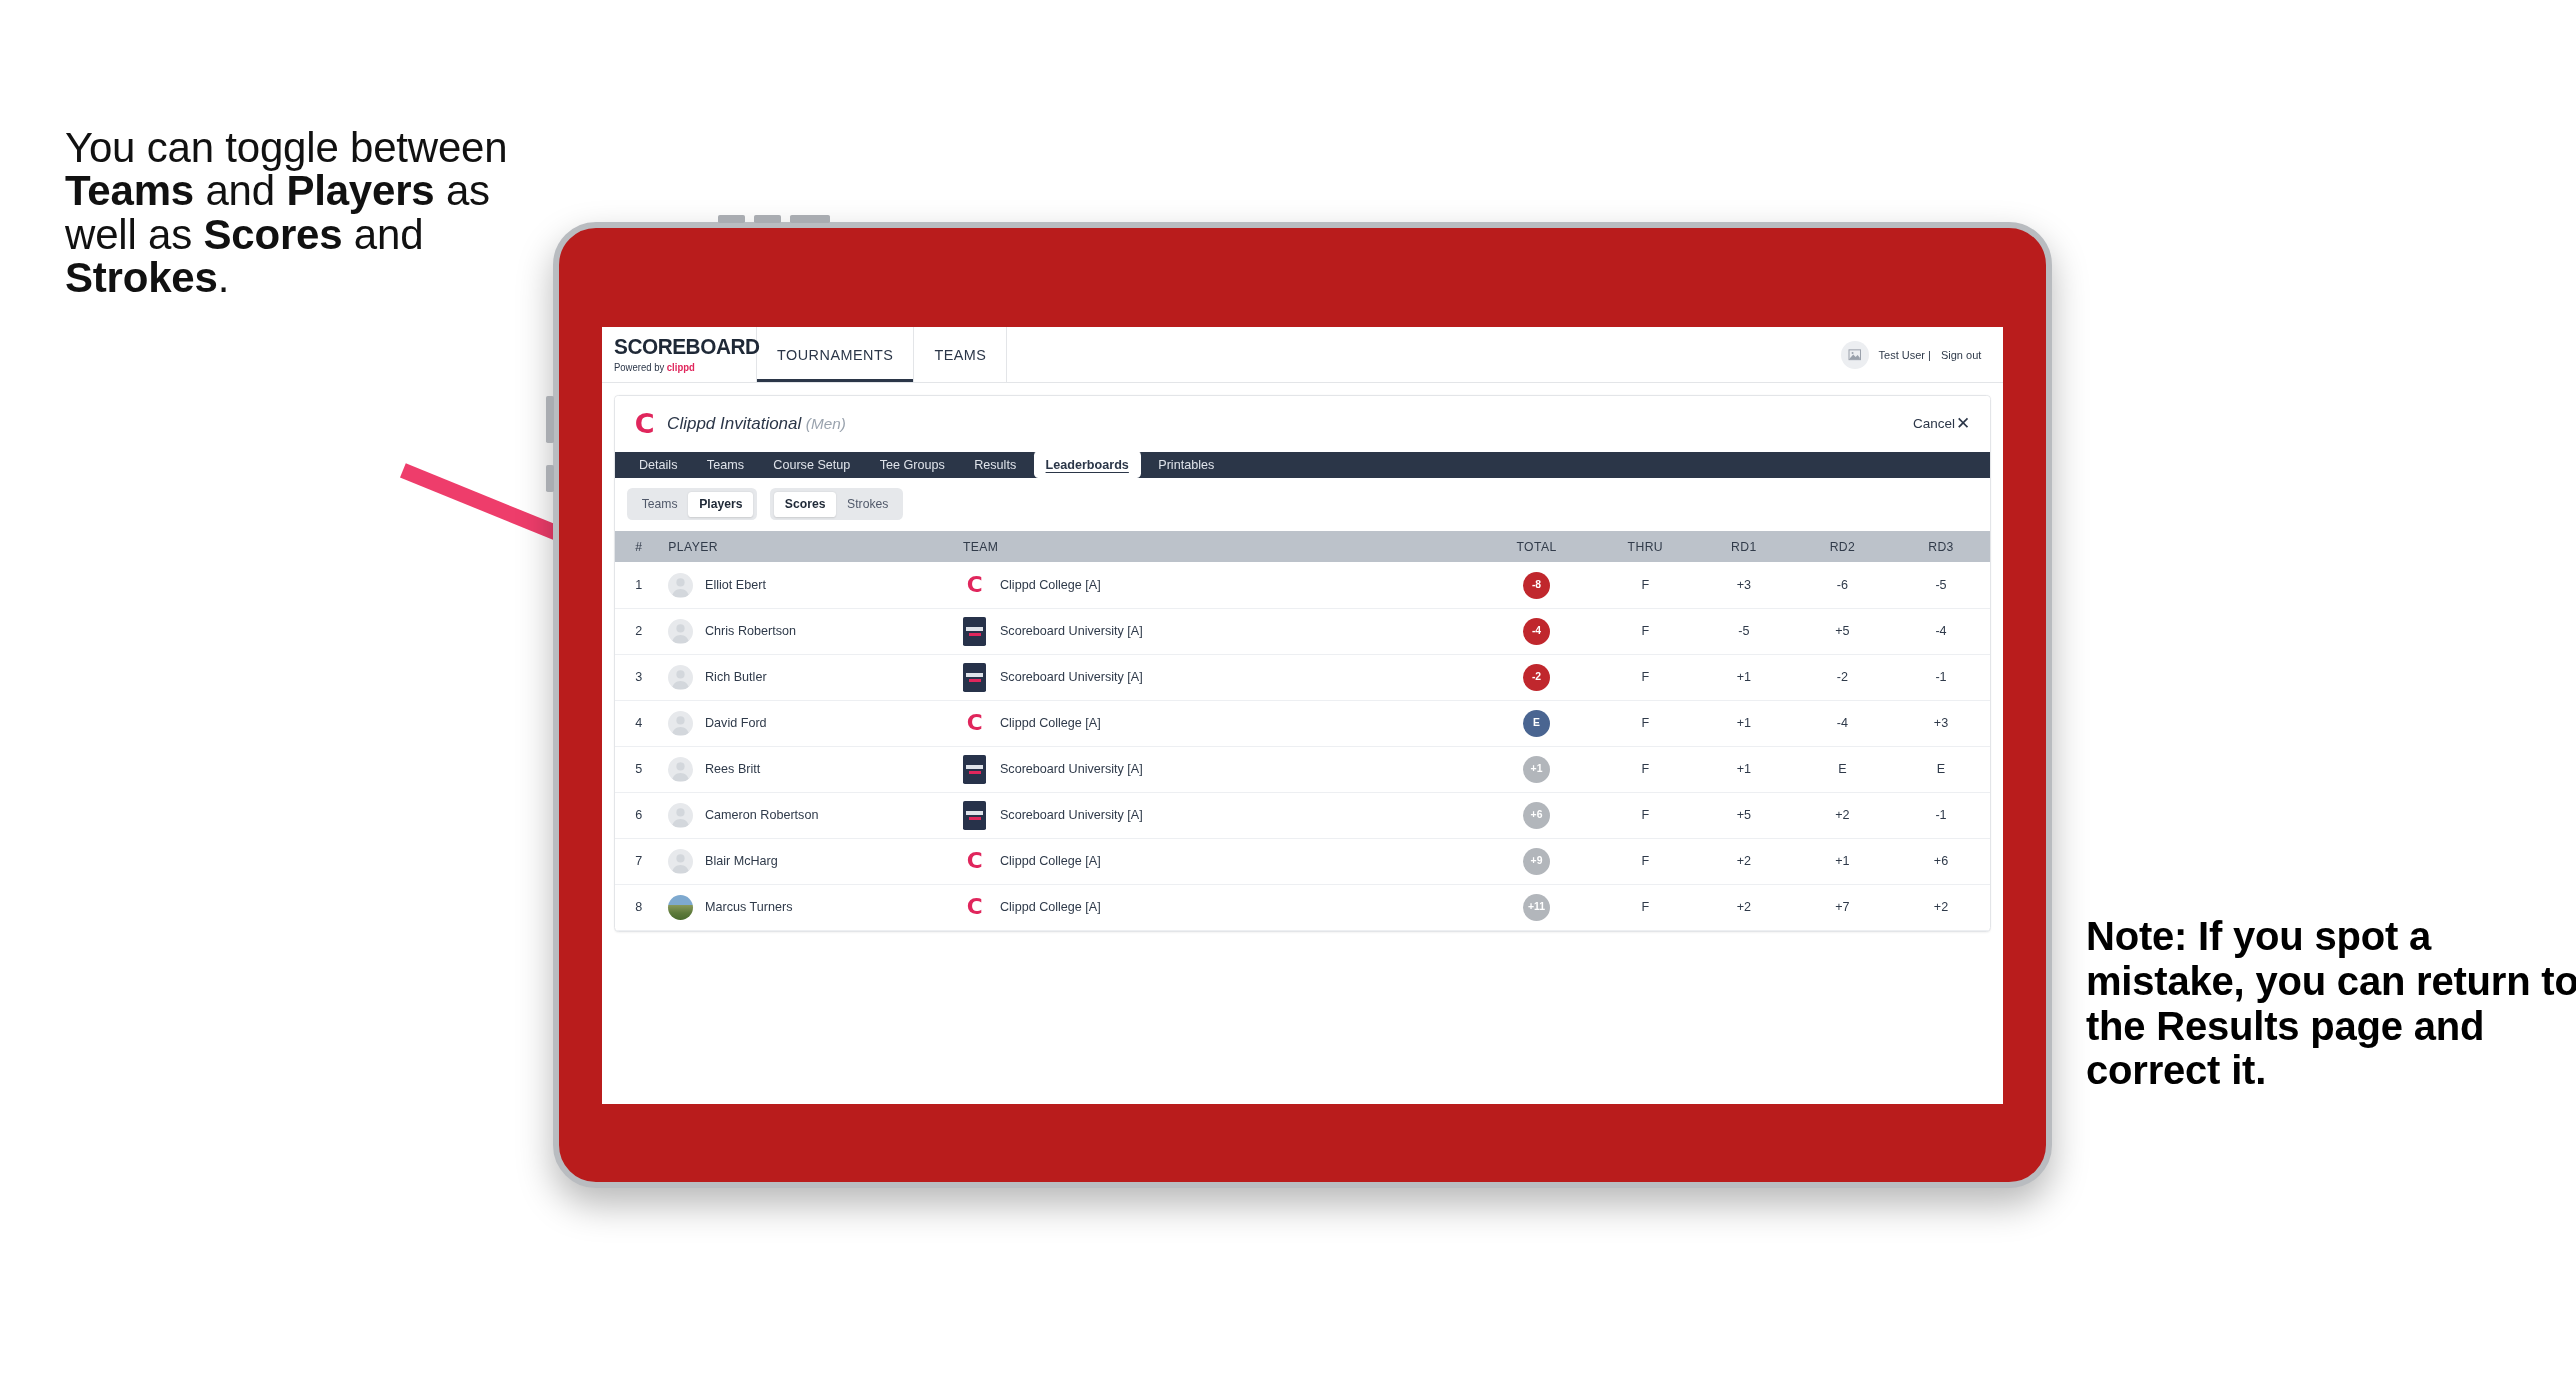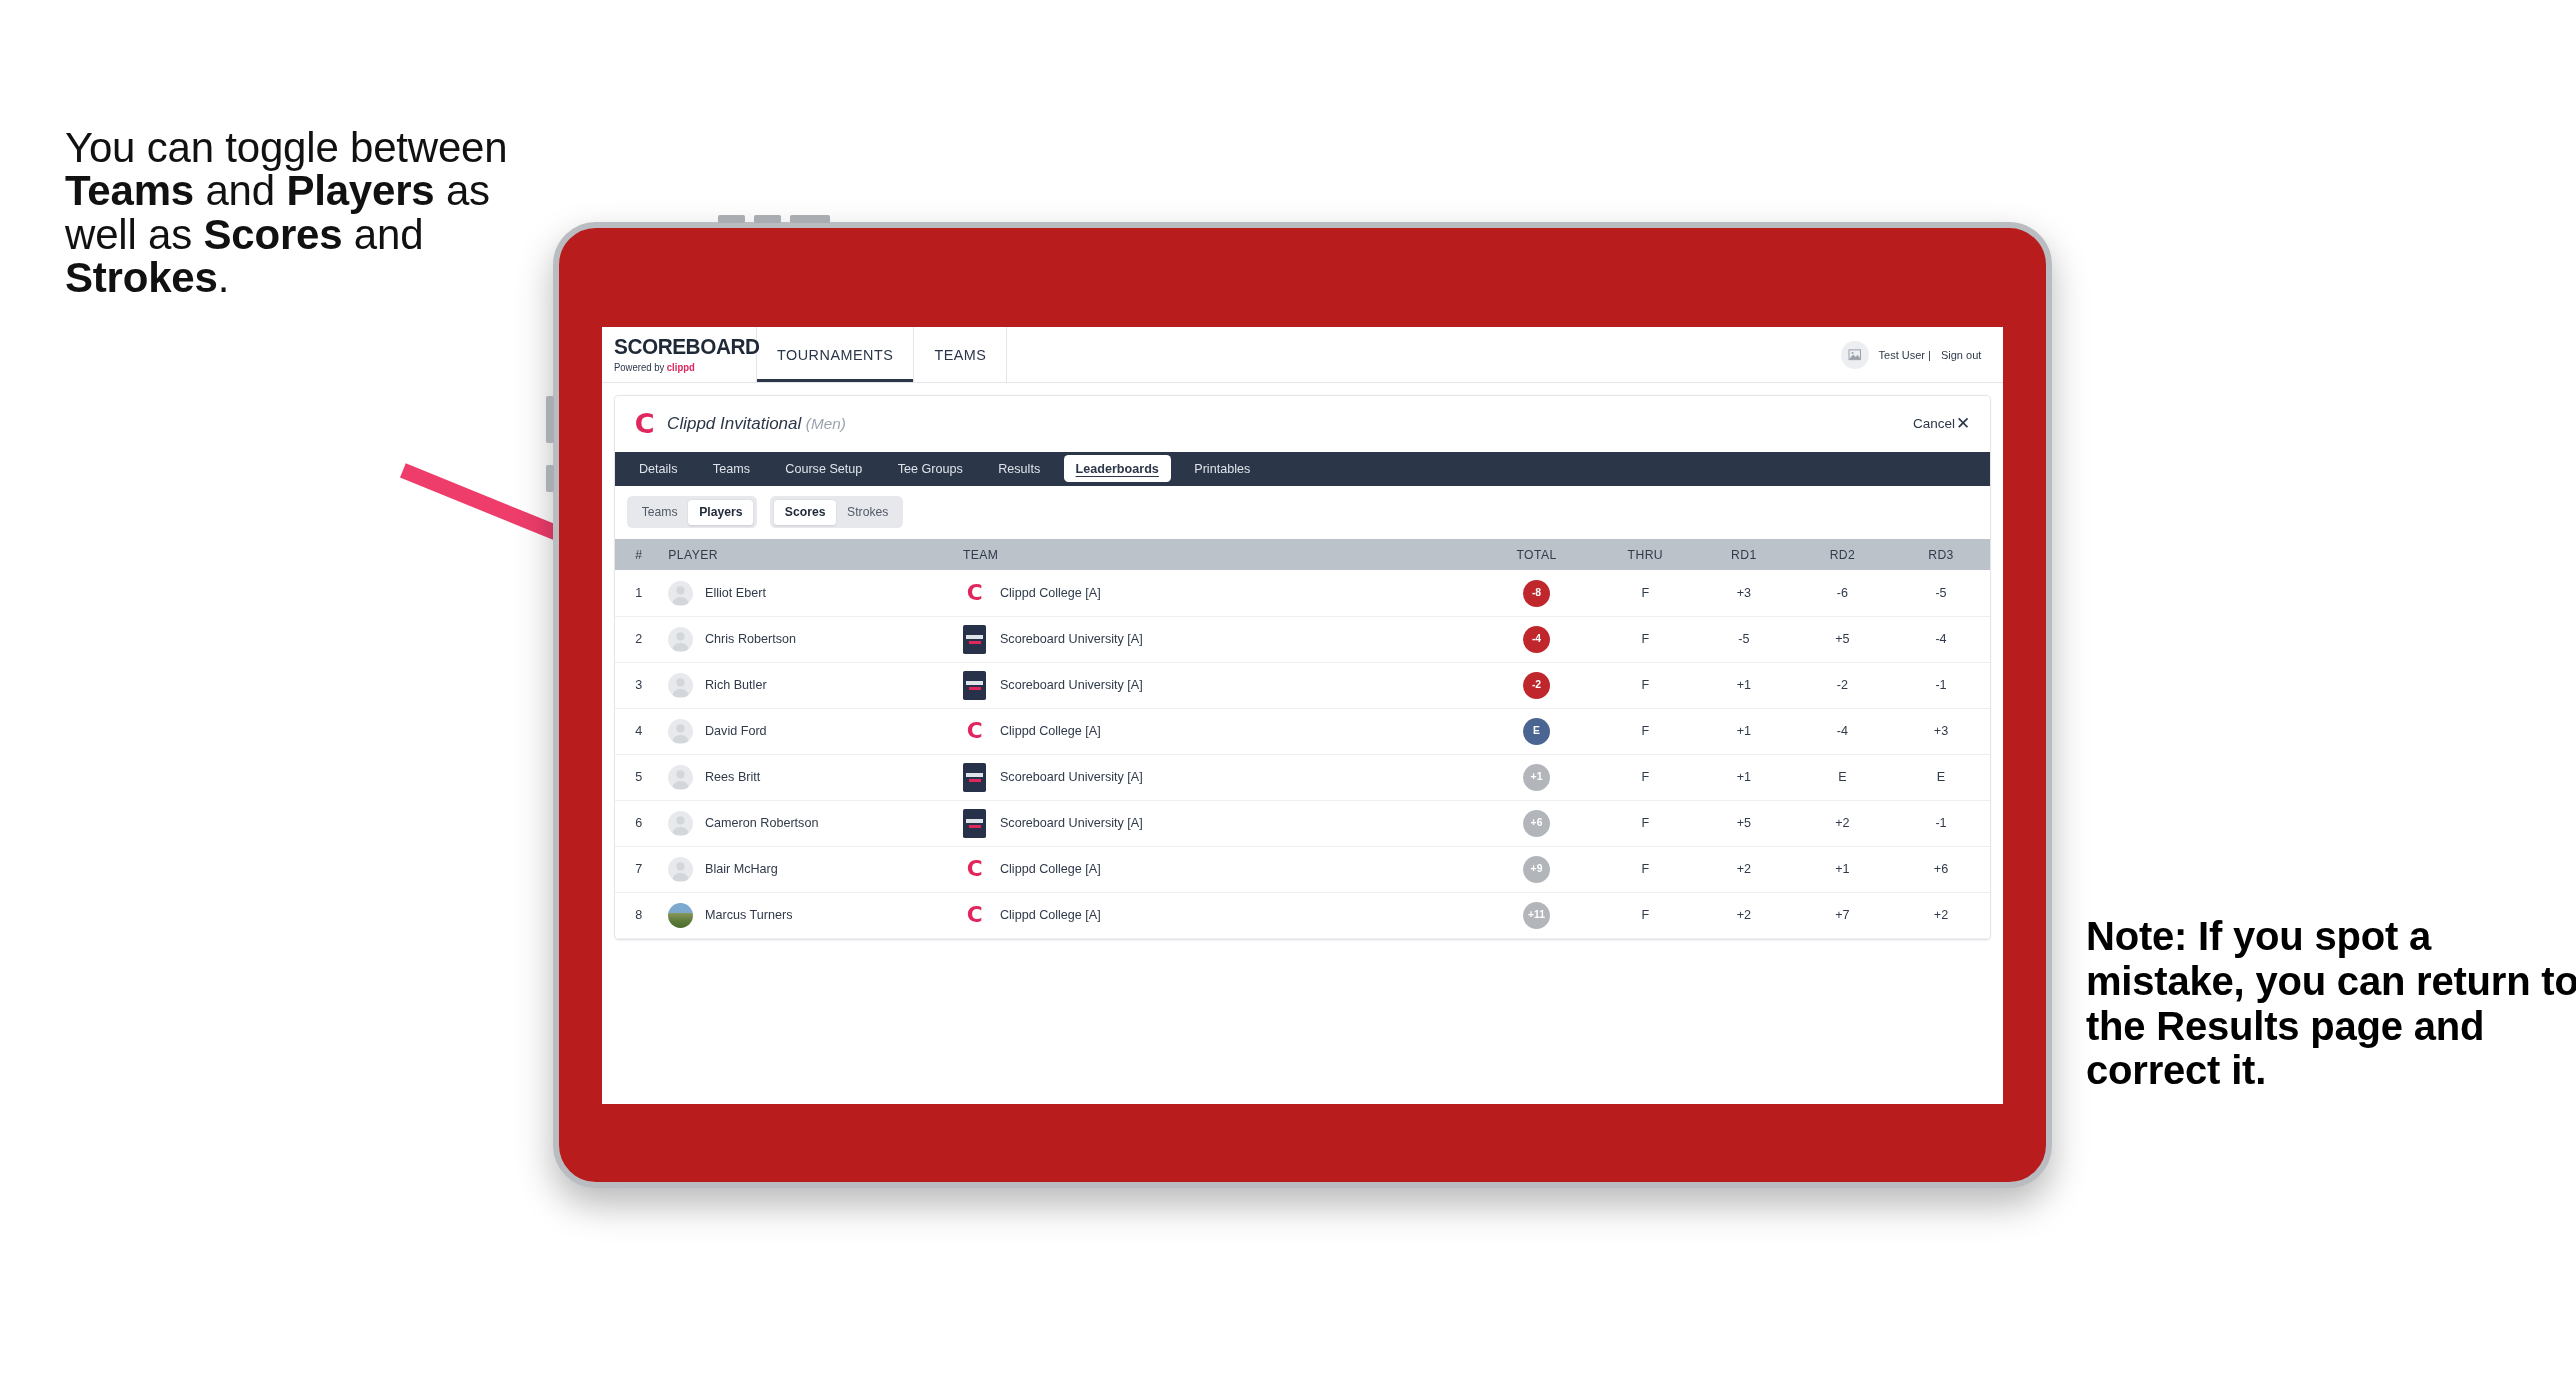--- a/index.html
+++ b/index.html
@@ -169,24 +169,24 @@
   .card-head-spacer{ flex:1; }
   .cancel-btn {
     display:flex; align-items:center; gap:1px;
     font-size:13.5px; color:#2b3648; cursor:pointer;
   }
   .x-glyph { font-size:17px; line-height:1; }
 
   
   .subnav {
     display:flex; align-items:center;
-    height: 34px;
+    height: 26px;
     background: #2b3648;
     padding-left: 12.6px;
-    gap: 12px;
+    gap: 6px;
   }
   .subnav-item {
     font-size: 12.6px; color:#dfe3ea;
     padding: 6.3px 11.7px; border-radius: 4.5px;
     cursor: pointer; white-space: nowrap;
   }
   .subnav-item.active {
     background:#ffffff; color:#2b3648; font-weight:600;
     text-decoration: underline; text-underline-offset: 2.7px;
   }

